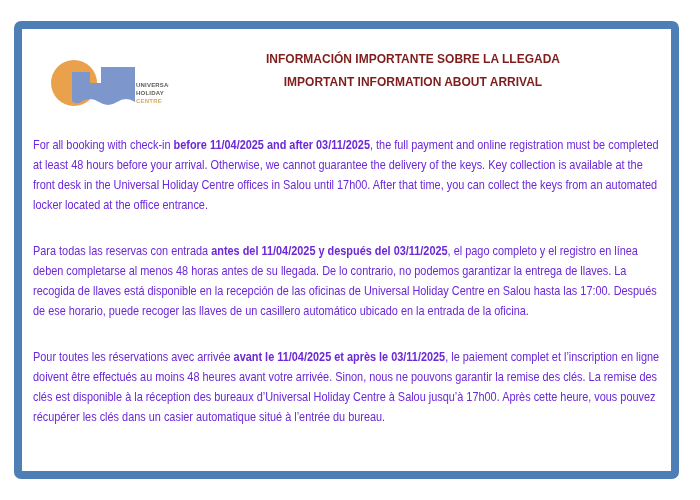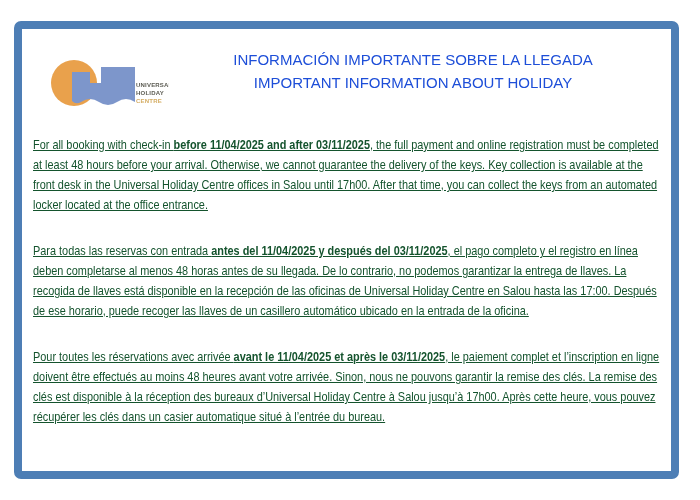--- a/index.html
+++ b/index.html
@@ -39,32 +39,32 @@
   }
   .logo svg { display: block; }
   .logo-caps {
     font-family: "Liberation Sans", sans-serif;
     font-weight: bold;
     letter-spacing: 0.2px;
   }
   .title-block {
     flex: 1;
     text-align: center;
-    color: #1d4ed8;
-    font-size: 15px;
+    color: #7f1d1d;
+    font-size: 12px;
     line-height: 23px;
     padding-top: 2px;
+    font-weight: bold;
   }
   .title-line { white-space: nowrap; }
   .body-text {
     padding: 17px 8px 0 11px;
-    color: #14532d;
+    color: #6d28d9;
     font-size: 13.3px;
     line-height: 20px;
-    text-decoration: underline;
   }
   .para {
     margin: 0 0 26px 0;
     width: 122%;
     transform: scaleX(0.82);
     transform-origin: left top;
   }
   .para:last-child { margin-bottom: 0; }
   .para b { font-weight: bold; }
 </style>
@@ -80,21 +80,21 @@
           <circle cx="30" cy="27" r="23" fill="#e9a14c"></circle>
           <path d="M28,16 L46,16 L46,27 L57,27 L57,11 L91,11 L91,46
                    Q82,40 73,46 Q64,52 55,46 Q46,40 37,46 Q32,49 28,45 Z" fill="#7d96cb"></path>
           <text class="logo-caps" x="92" y="31" font-size="6" fill="#5b5b52">UNIVERSAL</text>
           <text class="logo-caps" x="92" y="39" font-size="6" fill="#5b5b52">HOLIDAY</text>
           <text class="logo-caps" x="92" y="47" font-size="6" fill="#d4ac62">CENTRE</text>
         </svg>
       </div>
       <div class="title-block">
         <div class="title-line">INFORMACIÓN IMPORTANTE SOBRE LA LLEGADA</div>
-        <div class="title-line">IMPORTANT INFORMATION ABOUT HOLIDAY</div>
+        <div class="title-line">IMPORTANT INFORMATION ABOUT ARRIVAL</div>
       </div>
     </div>
 
     <div class="body-text">
       <p class="para"><span>For all booking with check-in </span><b>before 11/04/2025 and after 03/11/2025</b><span>, the full payment and online registration must be completed at least 48 hours before your arrival. Otherwise, we cannot guarantee the delivery of the keys. Key collection is available at the front desk in the Universal Holiday Centre offices in Salou until 17h00. After that time, you can collect the keys from an automated locker located at the office entrance.</span></p>
 
       <p class="para"><span>Para todas las reservas con entrada </span><b>antes del 11/04/2025 y después del 03/11/2025</b><span>, el pago completo y el registro en línea deben completarse al menos 48 horas antes de su llegada. De lo contrario, no podemos garantizar la entrega de llaves. La recogida de llaves está disponible en la recepción de las oficinas de Universal Holiday Centre en Salou hasta las 17:00. Después de ese horario, puede recoger las llaves de un casillero automático ubicado en la entrada de la oficina.</span></p>
 
       <p class="para"><span>Pour toutes les réservations avec arrivée </span><b>avant le 11/04/2025 et après le 03/11/2025</b><span>, le paiement complet et l’inscription en ligne doivent être effectués au moins 48 heures avant votre arrivée. Sinon, nous ne pouvons garantir la remise des clés. La remise des clés est disponible à la réception des bureaux d’Universal Holiday Centre à Salou jusqu’à 17h00. Après cette heure, vous pouvez récupérer les clés dans un casier automatique situé à l’entrée du bureau.</span></p>
     </div>

